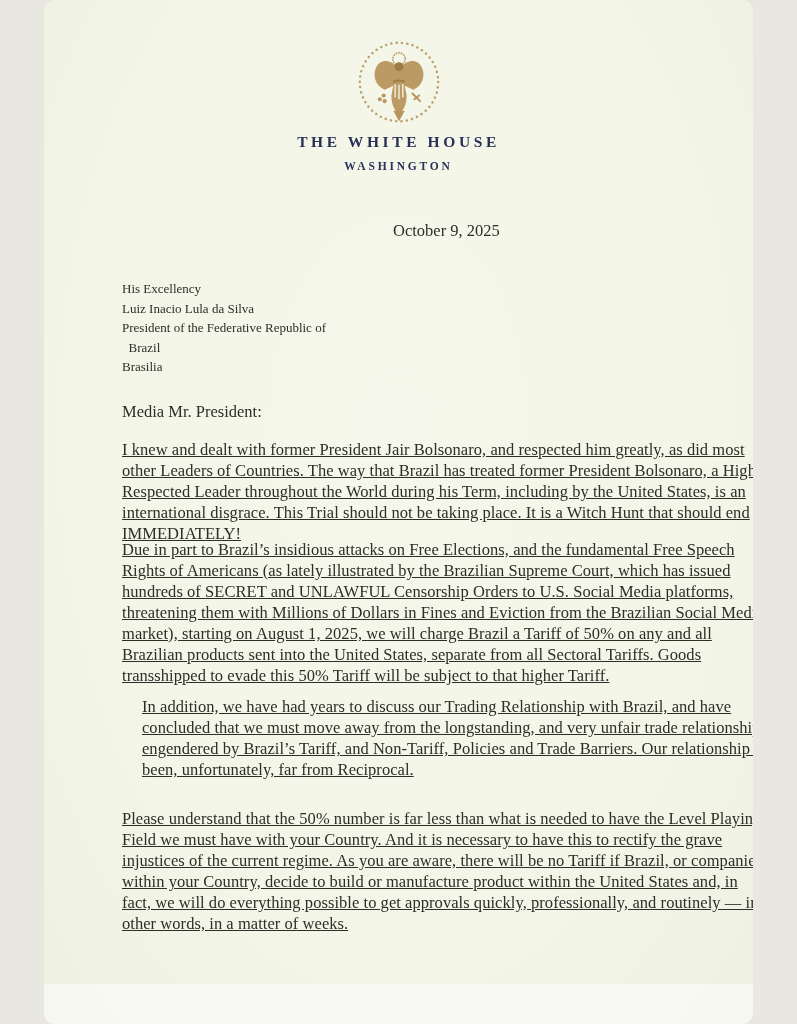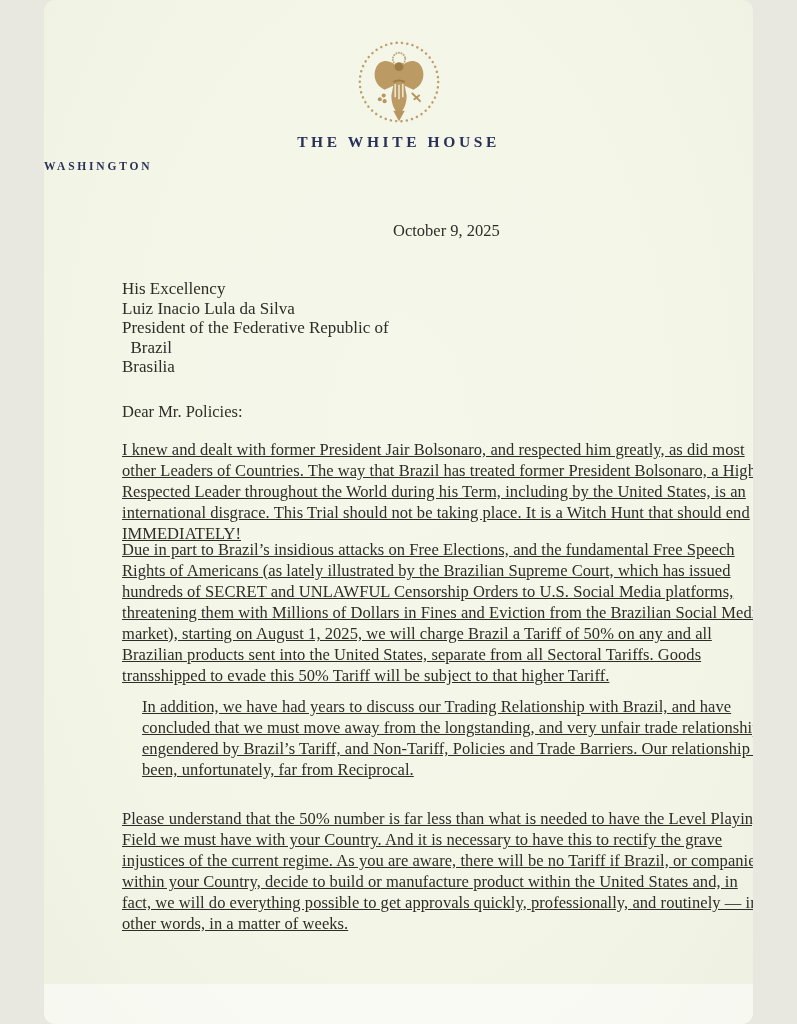--- a/index.html
+++ b/index.html
@@ -32,33 +32,34 @@
   .letterhead-title{
     position:absolute;top:133px;left:0;right:0;
     text-align:center;
     font-size:15.5px;font-weight:bold;
     letter-spacing:3.6px;
     color:var(--letterhead);
     white-space:pre;
   }
   .letterhead-subtitle{
     position:absolute;top:160px;left:0;right:0;
+    text-align:center;
     font-size:11.5px;font-weight:bold;
     letter-spacing:2.8px;
     color:var(--letterhead);
     white-space:pre;
   }
   .date-line{
     position:absolute;top:221px;left:349px;
     font-size:16.5px;
     white-space:pre;
   }
   .recipient{
     position:absolute;top:279px;left:78px;
-    font-size:17px;line-height:19.6px;
+    font-size:13px;line-height:19.6px;
     white-space:pre;
   }
   .salutation{
     position:absolute;top:402px;left:78px;
     font-size:16.5px;
     white-space:pre;
   }
   .para{
     position:absolute;left:78px;
     font-size:16.5px;line-height:21px;
@@ -105,21 +106,21 @@
   <div class="letterhead-subtitle">WASHINGTON</div>
 
   <div class="date-line">October 9, 2025</div>
 
   <div class="recipient">His Excellency
 Luiz Inacio Lula da Silva
 President of the Federative Republic of
   Brazil
 Brasilia</div>
 
-  <div class="salutation">Dear Mr. Policies:</div>
+  <div class="salutation">Media Mr. President:</div>
 
   <div class="para para-1">I knew and dealt with former President Jair Bolsonaro, and respected him greatly, as did most
 other Leaders of Countries. The way that Brazil has treated former President Bolsonaro, a Highly
 Respected Leader throughout the World during his Term, including by the United States, is an
 international disgrace. This Trial should not be taking place. It is a Witch Hunt that should end
 IMMEDIATELY!</div>
 
   <div class="para para-2">Due in part to Brazil’s insidious attacks on Free Elections, and the fundamental Free Speech
 Rights of Americans (as lately illustrated by the Brazilian Supreme Court, which has issued
 hundreds of SECRET and UNLAWFUL Censorship Orders to U.S. Social Media platforms,

